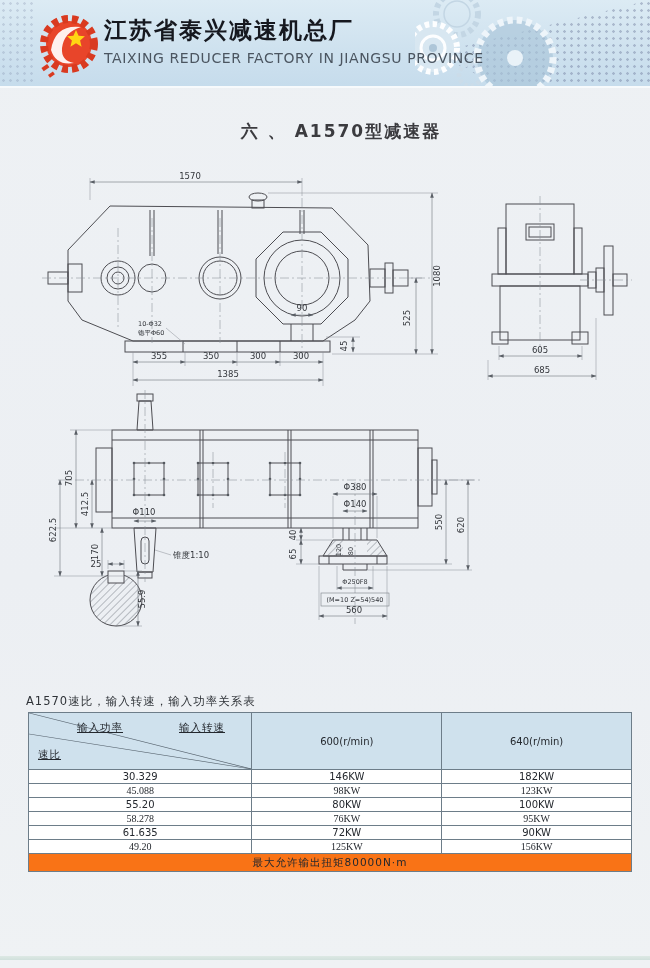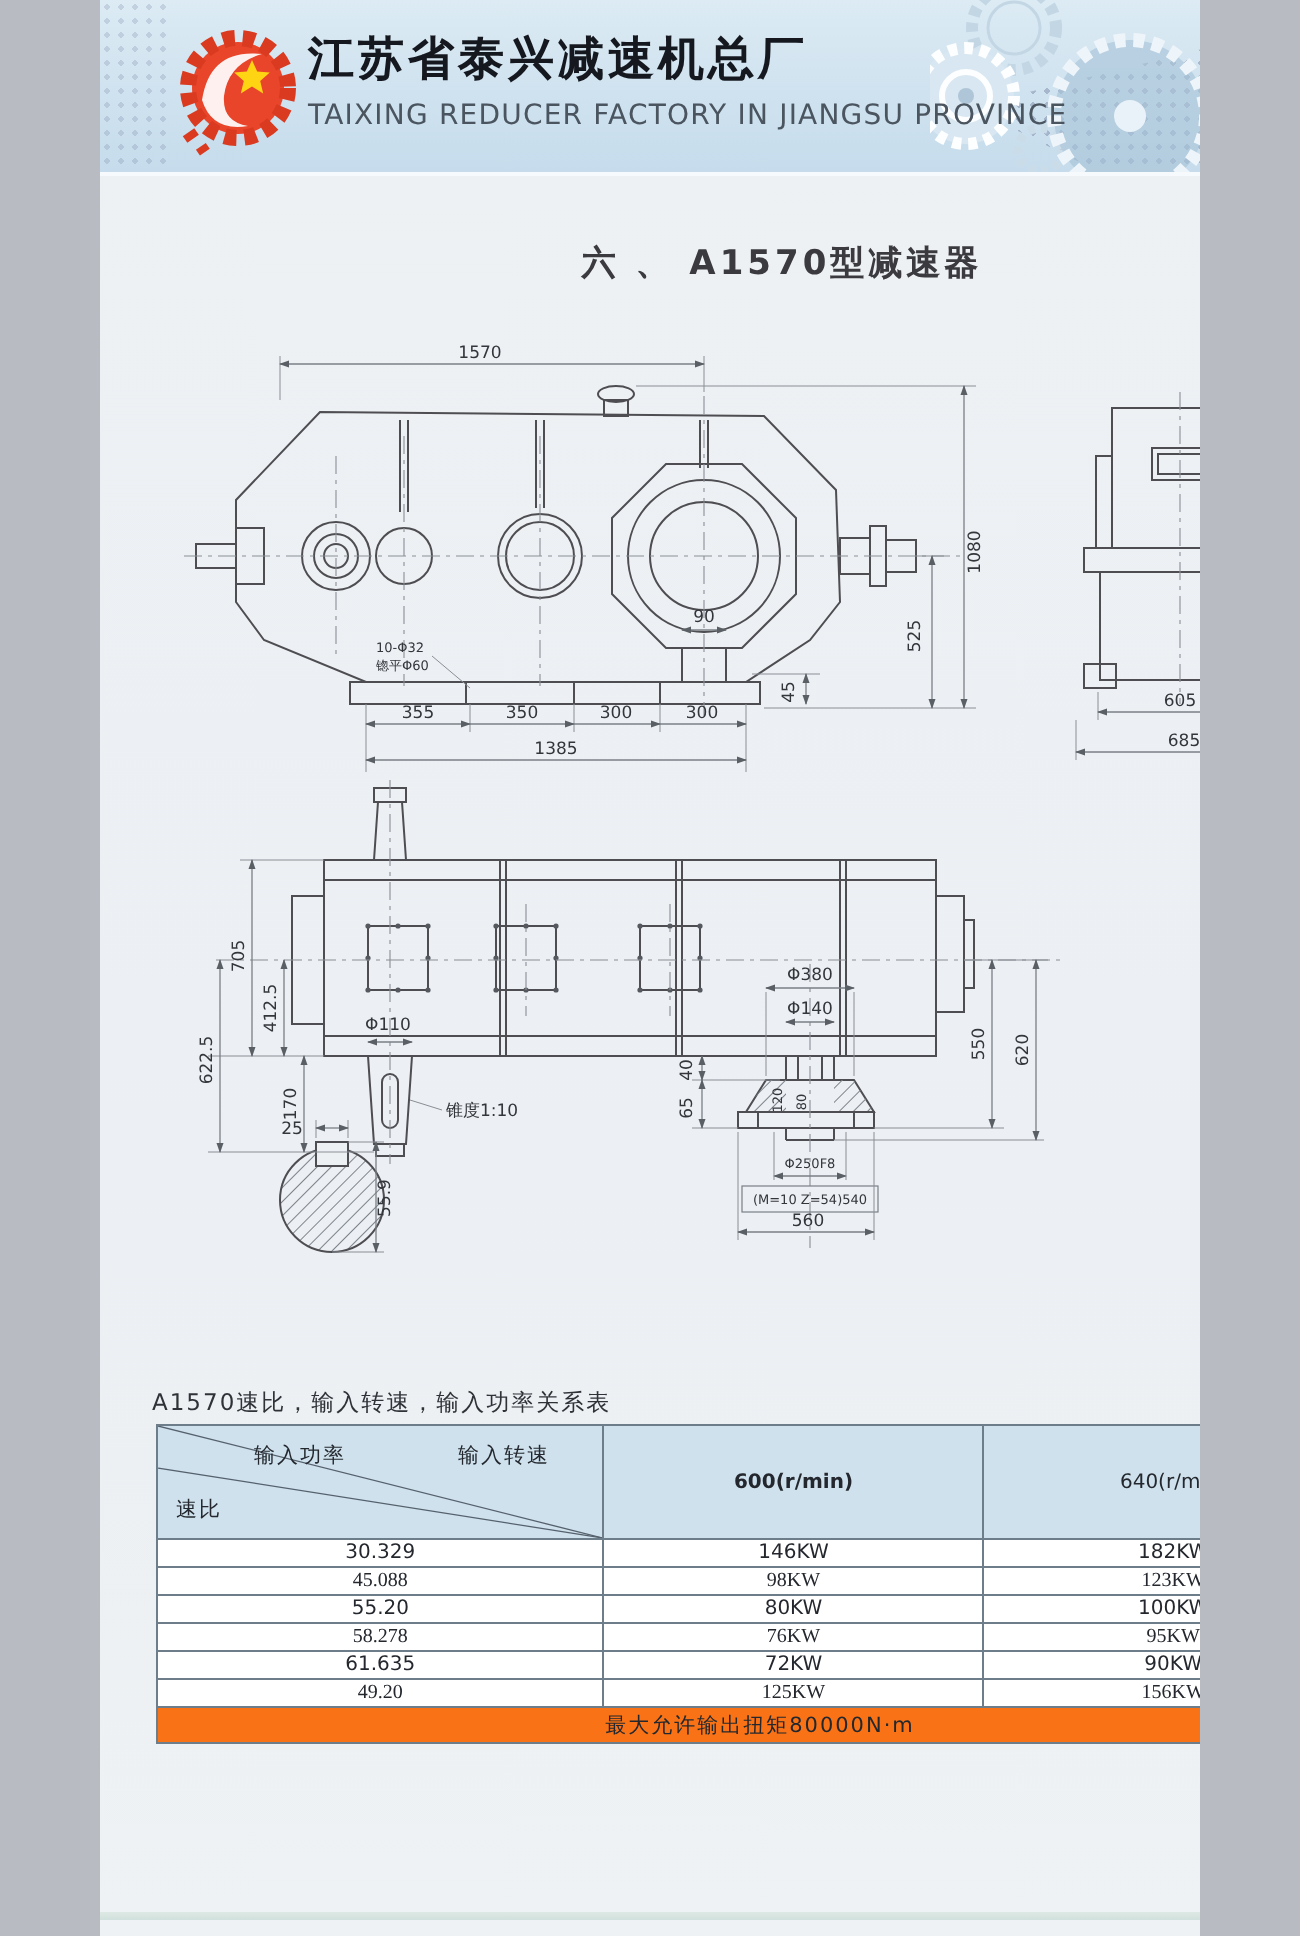--- a/index.html
+++ b/index.html
@@ -1,16 +1,16 @@
 <!DOCTYPE html>
 <html><head>
 <meta charset="utf-8">
 <style>
   html,body{margin:0;padding:0;background:#b8bcc2;}
-  #page{position:relative;width:550px;height:968px;margin:0 auto;overflow:hidden;
+  #page{position:relative;width:650px;height:968px;margin:0 auto;overflow:hidden;
         background:linear-gradient(180deg,#eef1f4 0%,#ecEFf3 60%,#eff2f4 100%);
         font-family:"DejaVu Sans",sans-serif;}
   
   #hdr{position:absolute;left:0;top:0;width:650px;height:86px;
        background:linear-gradient(180deg,#dcebf4 0%,#cfe2ef 55%,#c6dcec 100%);
        border-bottom:2px solid #f7fafc;overflow:hidden;}
   .dots{position:absolute;background-image:radial-gradient(rgba(110,122,155,.42) 1.3px,transparent 1.45px);
         background-size:7px 7px;}
   #dots-r{right:0;top:0;width:215px;height:86px;clip-path:polygon(0 62%,100% 0,100% 100%,30% 100%);}
   #dots-l{left:0;top:0;width:34px;height:86px;opacity:.55;}
@@ -34,21 +34,21 @@
   #tbl-caption{position:absolute;left:26px;top:694px;font-size:11.5px;color:#2f3338;letter-spacing:1px;}
   #ratio-table{position:absolute;left:28px;top:712px;width:604px;border-collapse:collapse;
                border:1.6px solid #55616c;background:#cfe1ed;}
   #ratio-table td{border:1px solid #6d7d89;font-size:10px;color:#24282e;text-align:center;padding:0;}
   #ratio-table .hrow td{height:56px;background:#cfe1ed;}
   #ratio-table .drow td{height:13px;}
   #ratio-table .drow.odd td{background:#ffffff;}
   #ratio-table .drow.even td{background:#ffffff;font-family:Liberation Serif, serif;}
   #ratio-table .frow td{height:17px;background:#f97316;font-size:10.5px;letter-spacing:1px;}
   #corner-cell{position:relative;width:224px;}
-  #corner-cell .lab{position:absolute;font-size:10.5px;color:#24282e;letter-spacing:1px;}
+  #corner-cell .lab{position:absolute;font-size:10.5px;color:#24282e;letter-spacing:1px;text-decoration:underline;}
   #lab-power{left:48px;top:8px;}
   #lab-speed{left:150px;top:8px;}
   #lab-ratio{left:9px;bottom:7px;}
   #bottom-strip{position:absolute;left:0;top:956px;width:650px;height:4px;
                 background:linear-gradient(180deg,#d9e6e0,#c9dcd6);opacity:.8;}
 </style>
 </head>
 <body>
 
 <div id="page">
@@ -374,21 +374,21 @@
         <tr class="hrow">
       <td id="corner-cell">
         <svg width="100%" height="100%" viewBox="0 0 100 56" preserveAspectRatio="none" style="position:absolute;left:0;top:0;">
           <line x1="0" y1="0" x2="100" y2="56" stroke="#55616c" stroke-width=".6"></line>
           <line x1="0" y1="21" x2="100" y2="56" stroke="#55616c" stroke-width=".6"></line>
         </svg>
         <span class="lab" id="lab-power">输入功率</span>
         <span class="lab" id="lab-speed">输入转速</span>
         <span class="lab" id="lab-ratio">速比</span>
       </td>
-      <td style="width:190px;font-weight:bold;">600(r/min)</td>
+      <td style="width:190px;">600(r/min)</td>
       <td style="width:190px;">640(r/min)</td>
     </tr>
     <tr class="drow odd">
       <td>30.329</td>
       <td>146KW</td>
       <td>182KW</td>
     </tr>
     <tr class="drow even">
       <td>45.088</td>
       <td>98KW</td>

